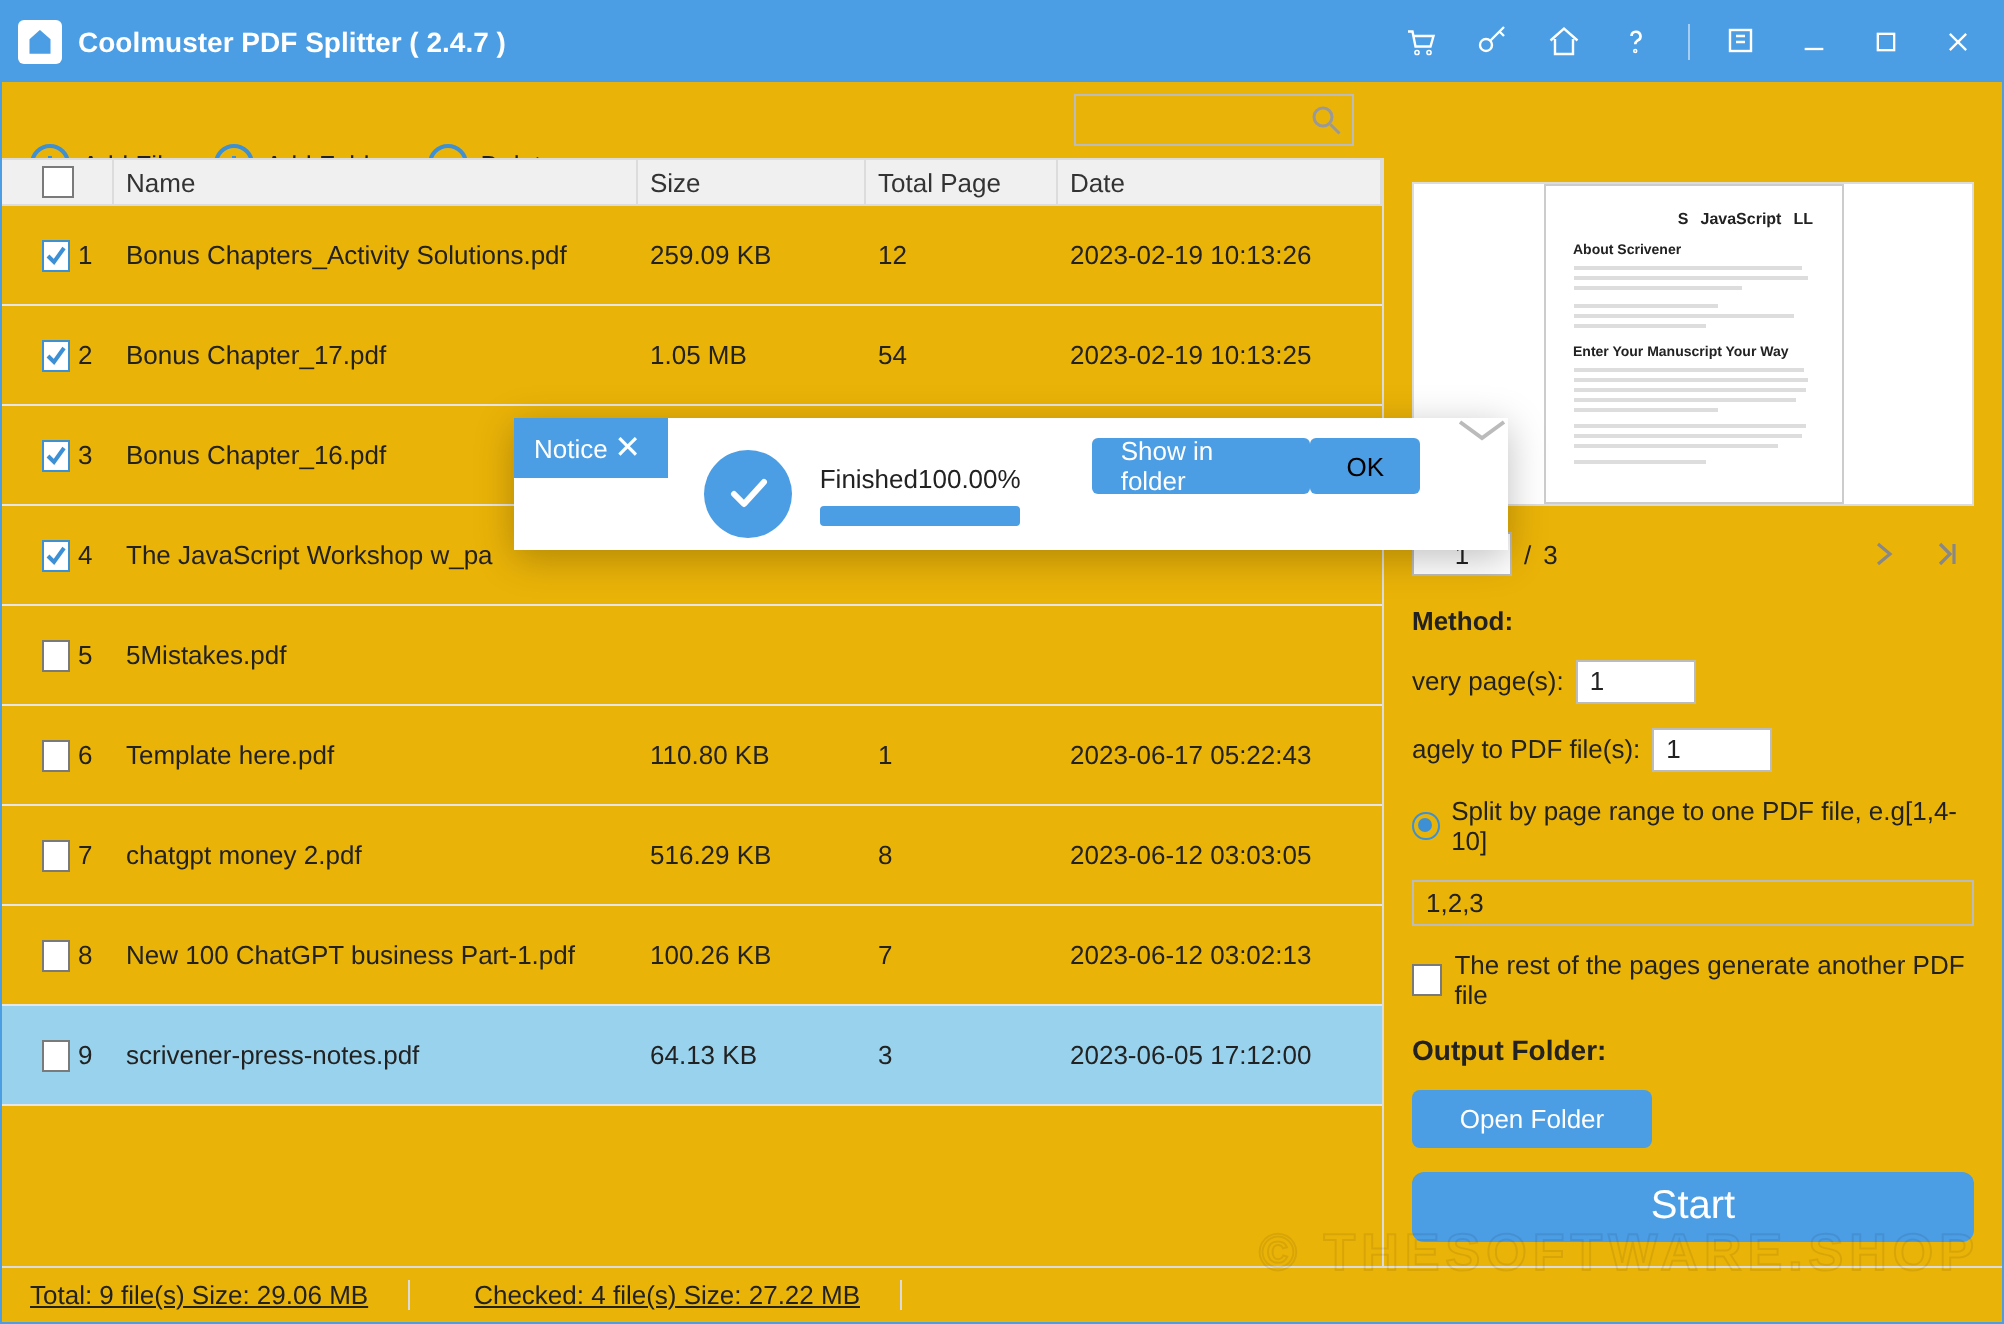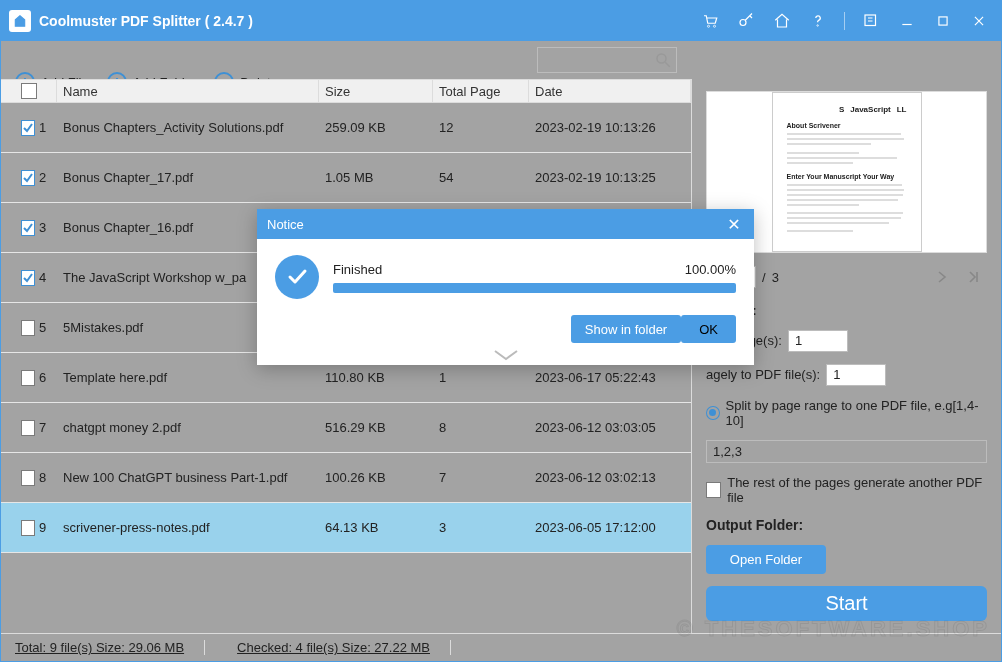--- a/index.html
+++ b/index.html
@@ -8,21 +8,21 @@
     --blue-accent:#3e90d5;
     --light-blue-sel:#99d2ec;
     --light-blue-hdr:#f0f0f0;
     --gray-border:#bcbcbc;
     --gray-border2:#dcdcdc;
     --grid-line:#e6e6e6;
     --dark-text:#222;
   }
   *{box-sizing:border-box;font-family:"Segoe UI",Arial,sans-serif;font-size:13px;color:#222;}
   html,body{margin:0;padding:0;background:#444;width:1002px;height:662px;overflow:hidden;position:relative;}
-  .window{position:absolute;inset:0;border:1px solid var(--blue);background:#a3a3a3;display:flex;flex-direction:column;}
+  .window{position:absolute;inset:0;border:1px solid var(--blue);background:#eab308;display:flex;flex-direction:column;}
   
   .titlebar{height:40px;background:var(--blue);display:flex;align-items:center;padding:0 8px;gap:8px;}
   .titlebar .logo{width:22px;height:22px;background:#fff;border-radius:3px;display:flex;align-items:center;justify-content:center;}
   .titlebar .title{color:#fff;font-size:14px;font-weight:600;}
   .titlebar .spacer{flex:1;}
   .titlebar .tb-icon{width:28px;height:28px;display:flex;align-items:center;justify-content:center;cursor:pointer;}
   .titlebar .tb-icon svg *{stroke:#fff;fill:none;}
   .titlebar .sep{width:1px;height:18px;background:rgba(255,255,255,.5);margin:0 4px;}
   
   .toolbar{height:38px;border-bottom:0;display:flex;align-items:center;padding:6px 14px;gap:18px;}
@@ -73,24 +73,24 @@
   .rangebox{border:1px solid var(--gray-border);height:26px;width:100%;padding:0 6px;display:flex;align-items:center;}
   .outbox{display:flex;align-items:center;gap:6px;}
   .outpath{flex:1;border:1px solid var(--gray-border);height:30px;padding:0 8px;display:flex;align-items:center;overflow:hidden;}
   .dotsbtn{width:34px;height:30px;background:var(--blue);color:#fff;display:flex;align-items:center;justify-content:center;border-radius:3px;cursor:pointer;font-weight:700;}
   .openfolder{width:120px;height:32px;background:var(--blue);color:#fff;border-radius:4px;display:flex;align-items:center;justify-content:center;cursor:pointer;}
   .startbtn{margin-top:auto;height:40px;background:var(--blue);color:#fff;font-size:20px;border-radius:6px;display:flex;align-items:center;justify-content:center;cursor:pointer;}
   
   .statusbar{height:28px;border-top:1px solid var(--gray-border2);display:flex;align-items:center;padding:0 14px;gap:32px;text-decoration:underline;}
   .statusbar .statcell{border-right:1px solid var(--gray-border2);padding-right:20px;}
   
-  .watermark{position:absolute;right:12px;bottom:20px;color:rgba(255,255,255,0);font-size:22px;letter-spacing:3px;font-weight:600;pointer-events:none;
+  .watermark{position:absolute;right:12px;bottom:20px;color:rgba(255,255,255,0);font-size:26px;letter-spacing:3px;font-weight:600;pointer-events:none;
     -webkit-text-stroke:1px rgba(0,0,0,0.08);}
   
-  .dialog{position:absolute;left:257px;top:209px;width:497px;background:#fff;box-shadow:0 4px 18px rgba(0,0,0,.25);display:flex;flex-direction:column;}
+  .dialog{position:absolute;left:257px;top:209px;width:497px;background:#fff;box-shadow:0 4px 18px rgba(0,0,0,.25);display:flex;flex-direction:row;}
   .dhdr{height:30px;background:var(--blue);display:flex;align-items:center;padding:0 10px;}
   .dhdr .dtitle{color:#fff;font-size:13px;}
   .dhdr .dx{margin-left:auto;color:#fff;cursor:pointer;font-size:16px;width:20px;text-align:center;}
   .dbody{display:flex;align-items:center;gap:14px;padding:16px 18px 6px 18px;}
   .bigcheck{width:44px;height:44px;border-radius:50%;background:var(--blue);display:flex;align-items:center;justify-content:center;}
   .dprogress{flex:1;display:flex;flex-direction:column;gap:6px;}
   .dprogress .lbls{display:flex;justify-content:space-between;}
   .dbar{height:10px;background:var(--blue);border-radius:2px;}
   .dactions{display:flex;justify-content:flex-end;gap:0;padding:10px 18px 6px 18px;}
   .dbtn{background:var(--blue);color:#fff;height:28px;padding:0 14px;border-radius:3px;display:flex;align-items:center;justify-content:center;cursor:pointer;}

